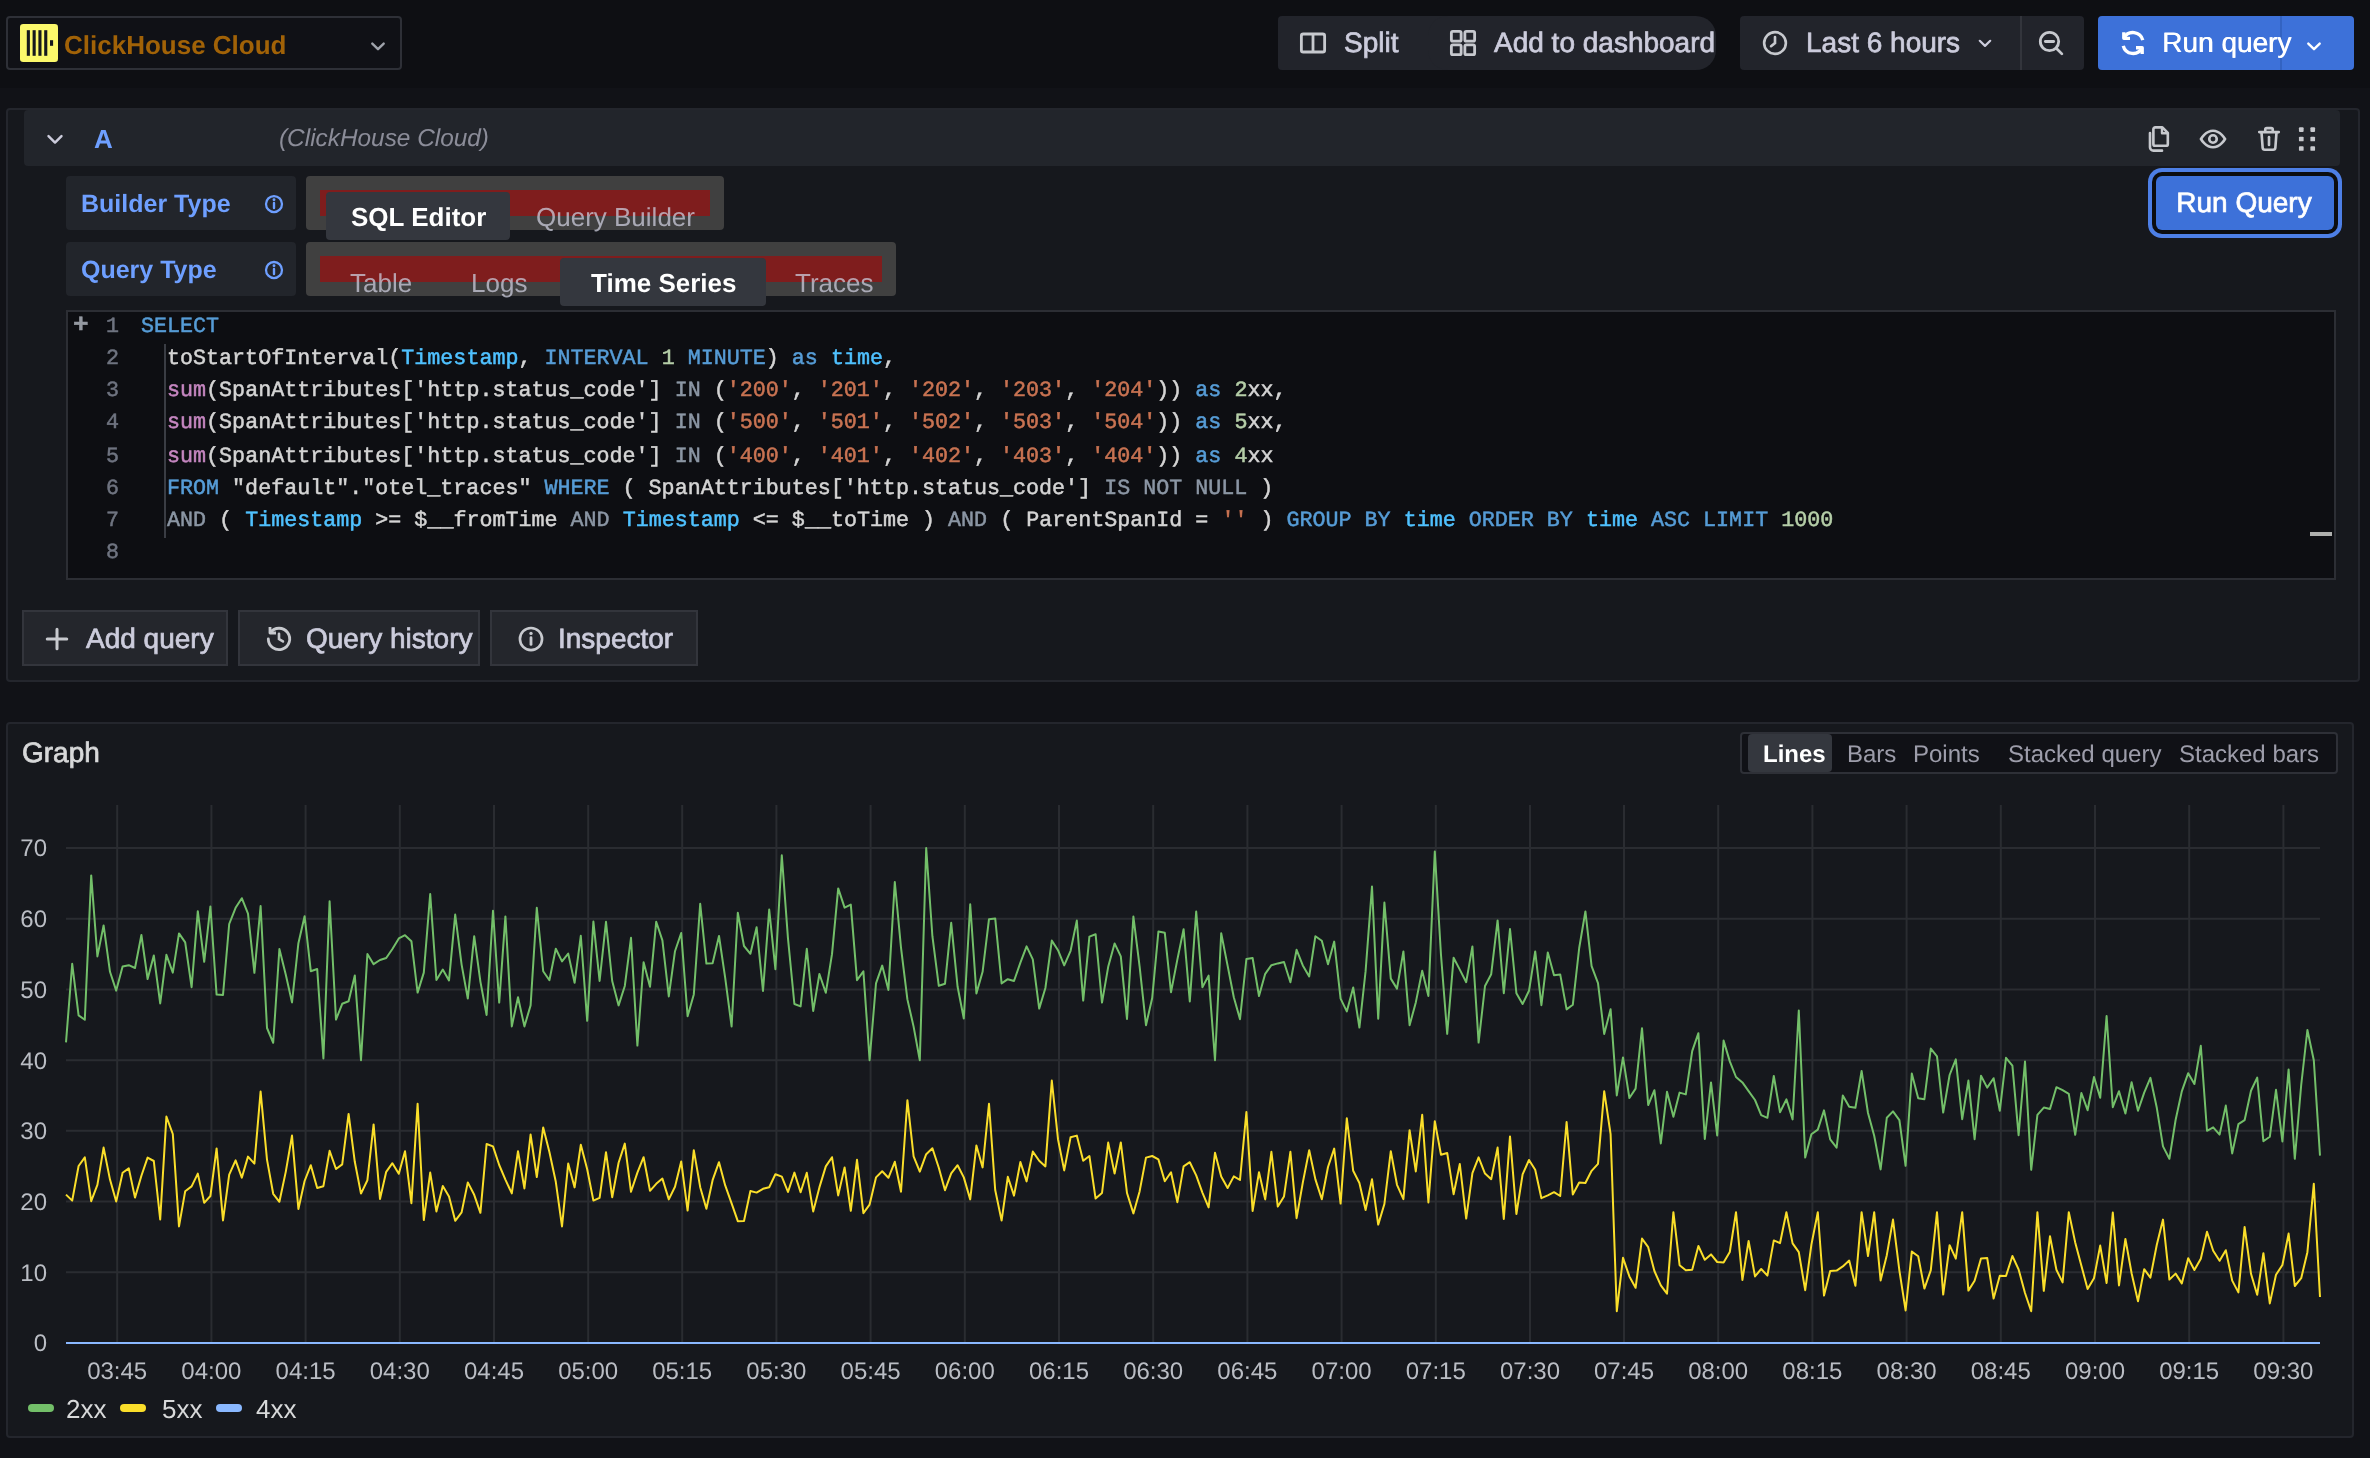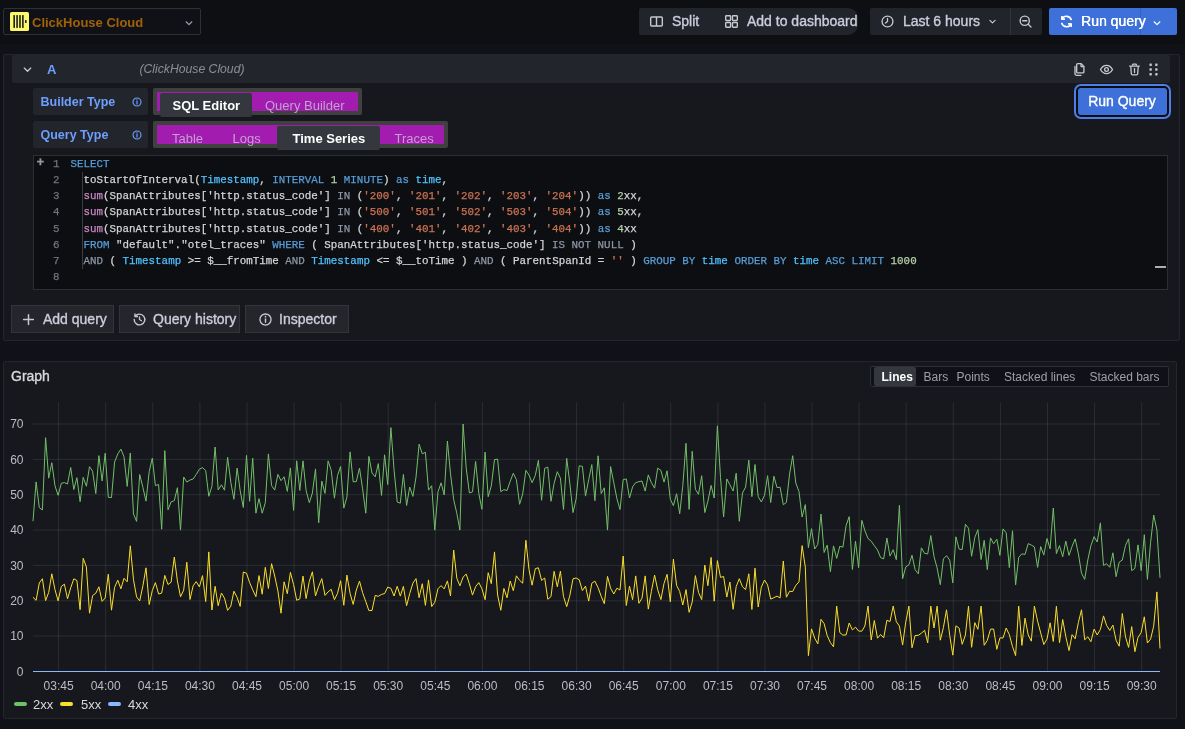--- a/index.html
+++ b/index.html
@@ -17,21 +17,21 @@
 .runq-main { position:absolute; left:1049px; top:8px; width:128px; height:27px; background:#3d71d9; border-radius:2px; }
 .runq-div { position:absolute; left:1140px; top:8px; width:1px; height:27px; background:#3363c2; }
 
 .qcard { position:absolute; left:2.5px; top:54px; width:1177px; height:287px; background:#16181d;
   border:1px solid #24262d; border-radius:2px; }
 .qhead { position:absolute; left:11.5px; top:54.5px; width:1158.5px; height:28.5px; background:#22252b; border-radius:2px; }
 .qhead .qa { position:absolute; left:35.5px; top:7px; font-size:13px; font-weight:700; color:#6e9fff; }
 .qhead .qds { position:absolute; left:83px; top:7.5px; font-size:12.2px; font-style:italic; color:rgba(204,204,220,0.62);margin-left:45px; }
 .flabel { position:absolute; left:32.5px; width:115.5px; height:27px; background:#22252b; border-radius:2px; white-space:nowrap; }
 .flabel .t { position:absolute; left:8px; top:6.5px; font-size:12.5px; font-weight:700; color:#6e9fff; }
-.rgroup { position:absolute; background:#a21caf; border:4px solid #404040; border-radius:2px; }
+.rgroup { position:absolute; background:#7f1d1d; border:7px solid #404040; border-radius:2px; }
 .chip { position:absolute; background:#34373e; border-radius:2px; }
 .rtxt { position:absolute; font-size:13px; color:rgba(204,204,220,0.75); white-space:nowrap; }
 .rtxt.on { color:#ffffff; font-weight:700; }
 
 .runquery2 { position:absolute; left:1077.5px; top:88px; width:89px; height:27px; background:#3d71d9;
   border-radius:3px; box-shadow:0 0 0 2px #0c0d10, 0 0 0 4px #4d7fe6; }
 .runquery2 .t { position:absolute; width:100%; text-align:center; top:5px; color:#fff; font-size:14px; -webkit-text-stroke:0.35px #fff; }
 
 .sqled { position:absolute; left:32.5px; top:154.5px; width:1135.5px; height:135px; background:#0d0e12;
   border:1px solid #2c2e34; }
@@ -233,21 +233,21 @@
     <span class="t" style="left:33px">Inspector</span>
   </div>
 
 <div class="gcard"></div>
 <span class="gtitle">Graph</span>
 <div class="vizgroup">
   <div class="vchip" style="left:3px;width:42px"></div>
   <span class="vtxt on" style="left:11px">Lines</span>
   <span class="vtxt" style="left:53px">Bars</span>
   <span class="vtxt" style="left:86px">Points</span>
-  <span class="vtxt" style="left:133.5px">Stacked lines</span>
+  <span class="vtxt" style="left:133.5px">Stacked query</span>
   <span class="vtxt" style="left:219px">Stacked bars</span>
 </div>
 
 <svg class="chart" width="1185" height="729" viewBox="0 0 1185 729" xmlns="http://www.w3.org/2000/svg">
 <path d="M58.6 402.5V671.5 M105.7 402.5V671.5 M152.8 402.5V671.5 M199.9 402.5V671.5 M247.0 402.5V671.5 M294.1 402.5V671.5 M341.1 402.5V671.5 M388.2 402.5V671.5 M435.3 402.5V671.5 M482.4 402.5V671.5 M529.5 402.5V671.5 M576.6 402.5V671.5 M623.7 402.5V671.5 M670.8 402.5V671.5 M717.9 402.5V671.5 M765.0 402.5V671.5 M812.0 402.5V671.5 M859.1 402.5V671.5 M906.2 402.5V671.5 M953.3 402.5V671.5 M1000.4 402.5V671.5 M1047.5 402.5V671.5 M1094.6 402.5V671.5 M1141.7 402.5V671.5 M33.0 636.1H1160.0 M33.0 600.8H1160.0 M33.0 565.4H1160.0 M33.0 530.1H1160.0 M33.0 494.7H1160.0 M33.0 459.4H1160.0 M33.0 424.0H1160.0" stroke="rgba(240,250,255,0.09)" stroke-width="1" fill="none"></path>
 <text x="23.5" y="675.7" text-anchor="end" class="axlbl">0</text>
 <text x="23.5" y="640.3" text-anchor="end" class="axlbl">10</text>
 <text x="23.5" y="605.0" text-anchor="end" class="axlbl">20</text>
 <text x="23.5" y="569.6" text-anchor="end" class="axlbl">30</text>
 <text x="23.5" y="534.3" text-anchor="end" class="axlbl">40</text>

